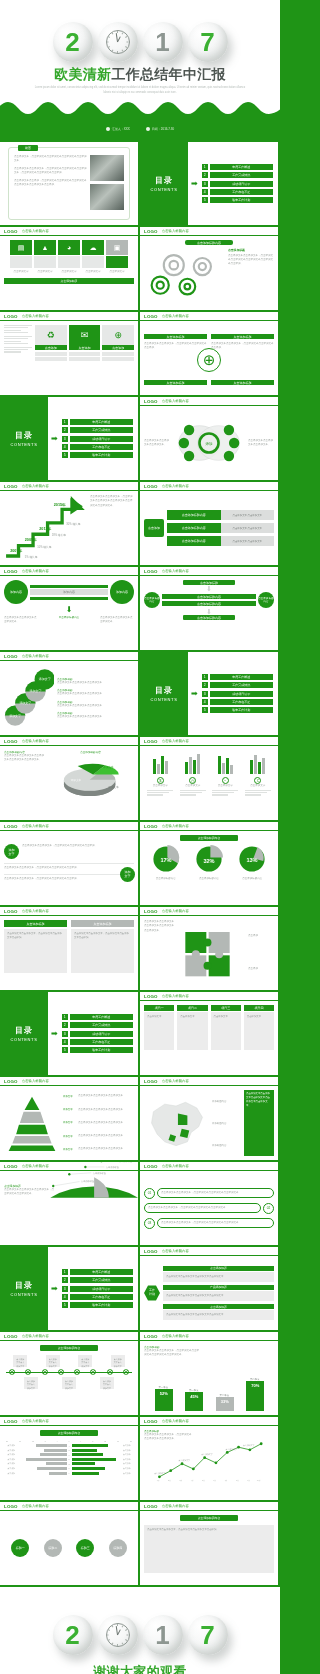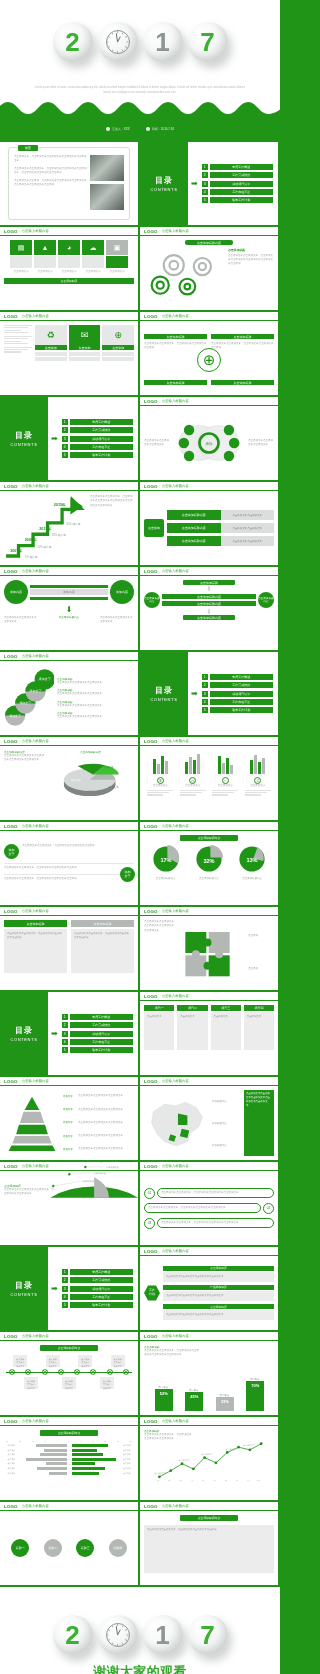--- a/index.html
+++ b/index.html
@@ -117,20 +117,23 @@
           <div class="tick" style="transform:rotate(240deg)"></div>
           <div class="tick" style="transform:rotate(270deg)"></div>
           <div class="tick" style="transform:rotate(300deg)"></div>
           <div class="tick" style="transform:rotate(330deg)"></div>
           <div class="h"></div>
             <div class="m"></div>
         </div>
       </div>
       <div class="ball grey">1</div>
       <div class="ball">7</div>
+    </div>
+    <div class="cover-title">
+      <span class="hi">欧美清新</span><span class="rest">工作总结年中汇报</span>
     </div>
     <div class="cover-sub">Lorem ipsum dolor sit amet, consectetur adipiscing elit, sed do eiusmod tempor incididunt ut labore et dolore magna aliqua. Ut enim ad minim veniam, quis nostrud exercitation ullamco laboris nisi ut aliquip ex ea commodo consequat duis aute irure.</div>
     <div class="wave">
       <svg viewBox="0 0 284 48" preserveAspectRatio="none">
         <path d="M0,16 Q10,4 20,16 T40,16 T60,16 T80,16 T100,16 T120,16 T140,16 T160,16 T180,16 T200,16 T220,16 T240,16 T260,16 T284,16 L284,48 L0,48 Z" fill="#1f9416"></path>
       </svg>
     </div>
     <div class="cover-meta">
       <div><span class="dot"></span><span>汇报人：XXX</span></div>
       <div><span class="dot"></span><span>日期：2016.7.30</span></div>

